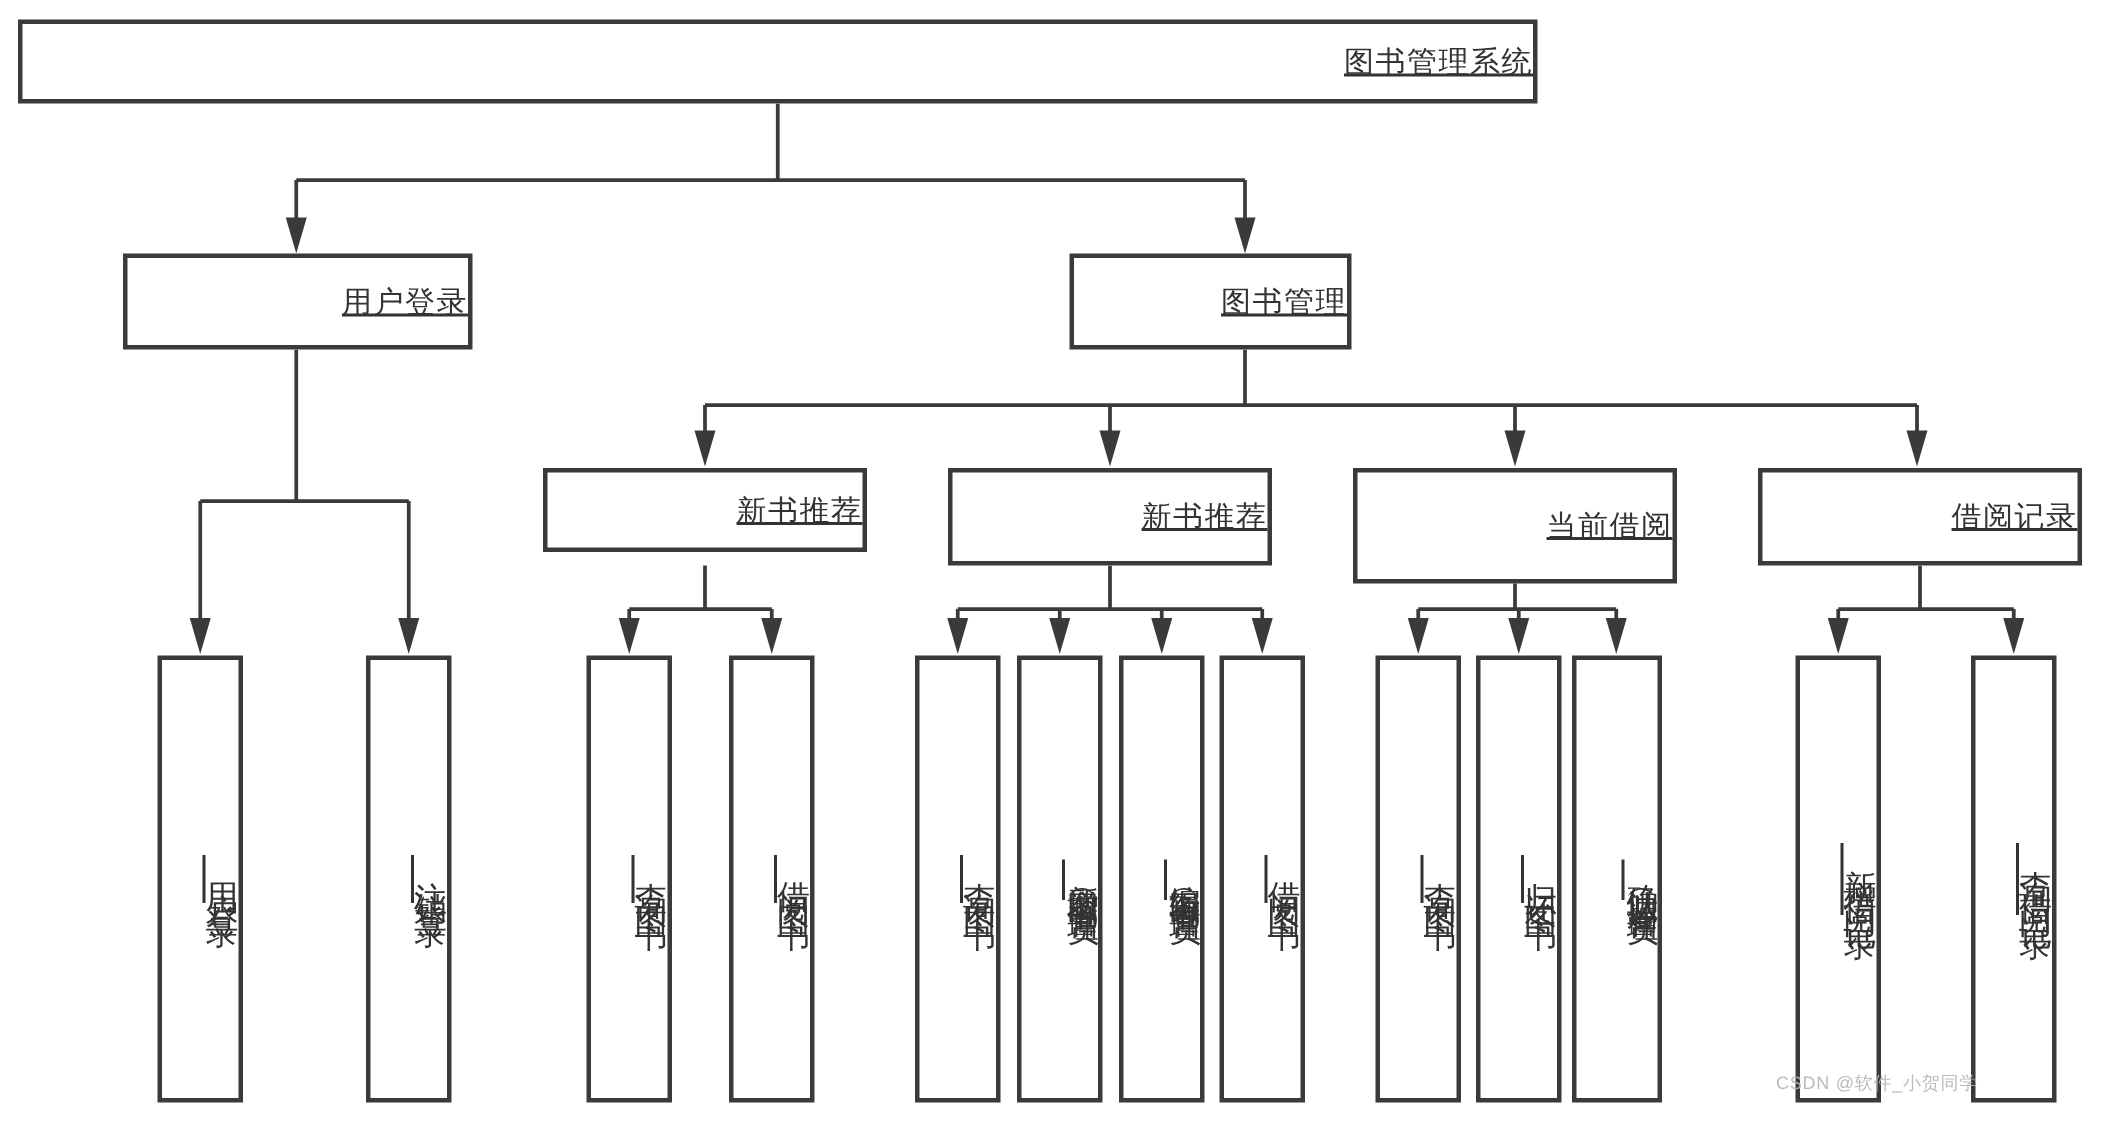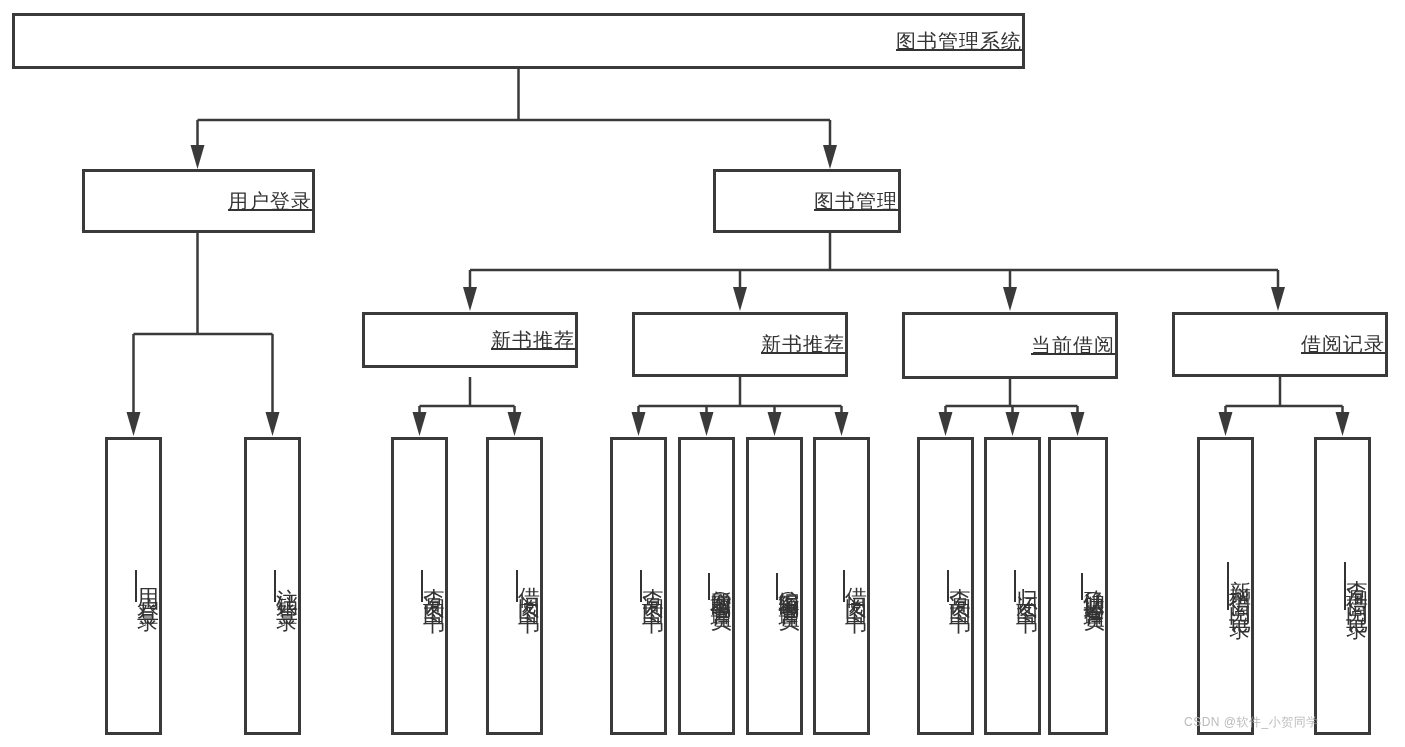--- a/index.html
+++ b/index.html
@@ -124,21 +124,21 @@
   <div class="box h-box" style="left:713px;top:169px;width:188px;height:64px;">
     <span>图书管理</span>
   </div>
 
   <div class="box h-box" style="left:362px;top:312px;width:216px;height:56px;">
     <span>新书推荐</span>
   </div>
   <div class="box h-box" style="left:632px;top:312px;width:216px;height:65px;">
     <span>新书推荐</span>
   </div>
-  <div class="box h-box" style="left:902px;top:312px;width:216px;height:67px;padding-left:12px;">
+  <div class="box h-box" style="left:902px;top:312px;width:216px;height:77px;padding-left:12px;">
     <span>当前借阅</span>
   </div>
   <div class="box h-box" style="left:1172px;top:312px;width:216px;height:65px;">
     <span>借阅记录</span>
   </div>
 
   <div class="box v-box" style="left:105px;top:437px;width:57px;height:298px;">
     <span>用户登录</span>
   </div>
   <div class="box v-box" style="left:244px;top:437px;width:57px;height:298px;">

